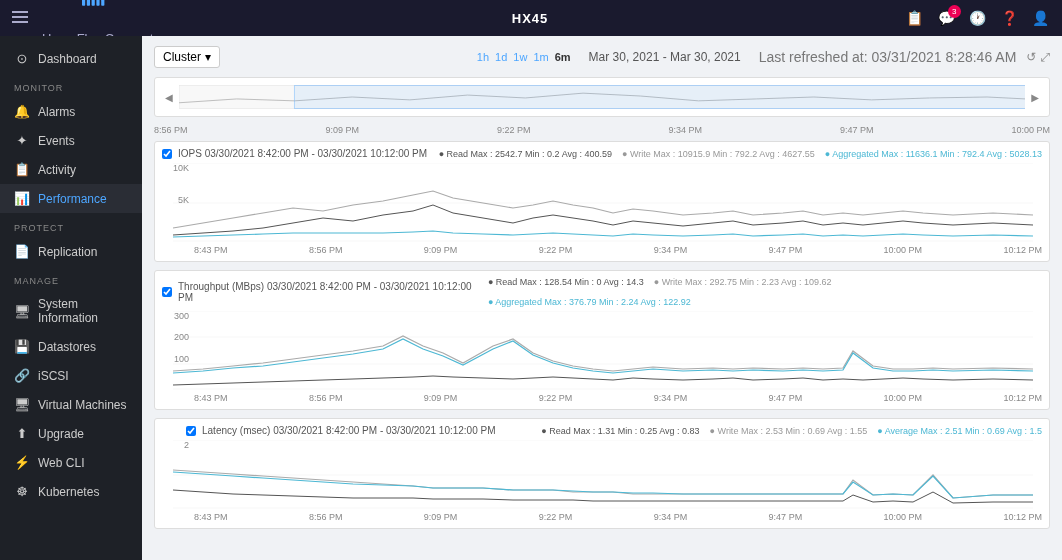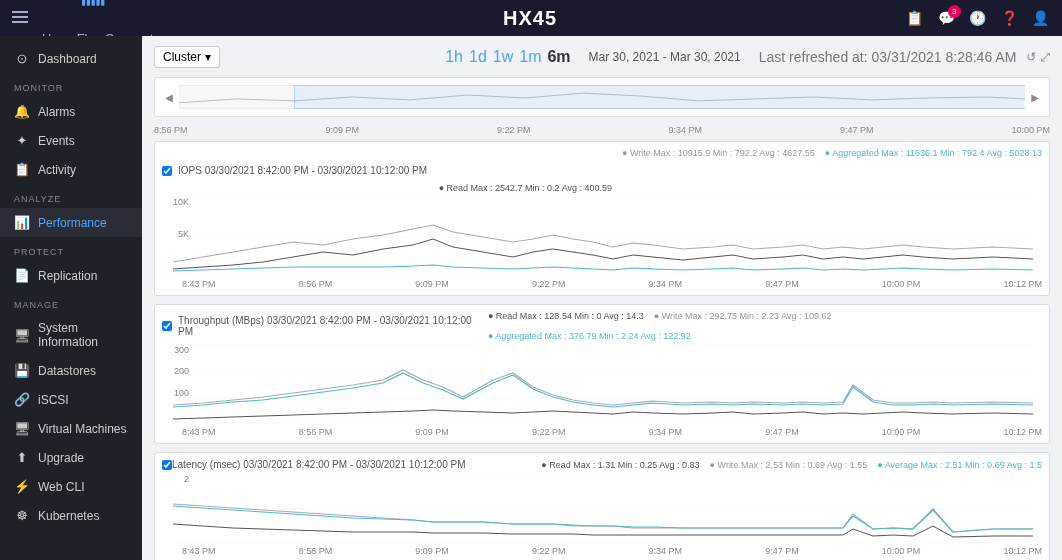--- a/index.html
+++ b/index.html
@@ -12,21 +12,21 @@
       height: 36px;
       display: flex;
       align-items: center;
       padding: 0 12px;
       flex-shrink: 0;
     }
     .header-menu { width: 20px; cursor: pointer; margin-right: 10px; }
     .header-logo { display: flex; align-items: center; gap: 20px; flex-direction: column; }
     .cisco-logo { width: 32px; height: 20px; }
     .header-app-name { font-size: 13px; color: #aac; }
-    .header-title { flex: 1; text-align: center; font-size: 20px; font-weight: 600; color: white; letter-spacing: 1px; }
+    .header-title { flex: 1; text-align: center; font-size: 13px; font-weight: 600; color: white; letter-spacing: 1px; }
     .header-icons { display: flex; gap: 14px; align-items: center; }
     .header-icon { color: #aac; font-size: 14px; cursor: pointer; position: relative; }
     .badge { background: #e05; color: white; border-radius: 50%; font-size: 8px; width: 13px; height: 13px; display: flex; align-items: center; justify-content: center; position: absolute; top: -5px; right: -5px; }
 
     
     .main { display: flex; flex: 1; overflow: hidden; }
 
     
     .sidebar {
       width: 142px;
@@ -77,21 +77,21 @@
       background: white;
       border: 1px solid #ccc;
       border-radius: 3px;
       padding: 3px 8px;
       font-size: 12px;
       cursor: pointer;
     }
     .time-filters {
       display: flex;
       gap: 6px;
-      font-size: 16px;
+      font-size: 11px;
       margin-left: auto;
     }
     .time-filter { color: #4da6ff; cursor: pointer; }
     .time-filter.active { color: #333; font-weight: bold; }
     .date-range { font-size: 12px; color: #555; margin: 0 8px; }
     .refresh-info { font-size: 14px; color: #777; }
     .refresh-icons { display: flex; gap: 4px; font-size: 12px; color: #888; }
 
     
     .chart-section {
@@ -128,21 +128,21 @@
       font-size: 9px;
       color: #888;
       align-items: flex-end;
       padding-right: 3px;
     }
     .chart-x-labels {
       display: flex;
       justify-content: space-between;
       font-size: 9px;
       color: #888;
-      margin-left: 20px;
+      margin-left: 32px;
       margin-top: 2px;
     }
 
     
     .overview-chart {
       background: white;
       border: 1px solid #ddd;
       border-radius: 3px;
       margin-bottom: 8px;
       padding: 4px 10px;
@@ -204,21 +204,20 @@
     </div>
     <div class="sidebar-item">
       <span class="icon">✦</span>
       <span>Events</span>
     </div>
     <div class="sidebar-item">
       <span class="icon">📋</span>
       <span>Activity</span>
     </div>
 
-    <div class="sidebar-section-label">ANALYZE</div>
 
     <div class="sidebar-item active">
       <span class="icon">📊</span>
       <span>Performance</span>
     </div>
 
     <div class="sidebar-section-label">PROTECT</div>
 
     <div class="sidebar-item">
       <span class="icon">📄</span>
@@ -300,21 +299,21 @@
       <span>10:00 PM</span>
     </div>
 
     <div class="chart-section">
       <div class="chart-header">
         <div style="display:flex; align-items:center; gap:6px;">
           <input type="checkbox" style="width: 10px; height: 10px;" checked="">
           <span>IOPS 03/30/2021 8:42:00 PM - 03/30/2021 10:12:00 PM</span>
         </div>
         <div class="chart-legend">
-          <span style="color:#555;margin-top:35px;">● Read Max : 2542.7 Min : 0.2 Avg : 400.59</span>
+          <span style="color:#555;">● Read Max : 2542.7 Min : 0.2 Avg : 400.59</span>
           <span style="color:#999;">● Write Max : 10915.9 Min : 792.2 Avg : 4627.55</span>
           <span style="color:#4db8d4;">● Aggregated Max : 11636.1 Min : 792.4 Avg : 5028.13</span>
         </div>
       </div>
       <div style="display:flex; position:relative;">
         <div class="chart-y-labels">
           <span>10K</span>
           <span>5K</span>
           <span></span>
         </div>
@@ -381,21 +380,21 @@
         <span>9:22 PM</span>
         <span>9:34 PM</span>
         <span>9:47 PM</span>
         <span>10:00 PM</span>
         <span>10:12 PM</span>
       </div>
     </div>
 
     <div class="chart-section">
       <div class="chart-header">
-        <div style="display:flex; align-items:center; ">
+        <div style="display:flex; align-items:center; gap:6px;margin-left:24px;">
           <input type="checkbox" style="width: 10px; height: 10px;" checked="">
           <span>Latency (msec) 03/30/2021 8:42:00 PM - 03/30/2021 10:12:00 PM</span>
         </div>
         <div class="chart-legend">
           <span style="color:#555;">● Read Max : 1.31 Min : 0.25 Avg : 0.83</span>
           <span style="color:#999;">● Write Max : 2.53 Min : 0.69 Avg : 1.55</span>
           <span style="color:#4db8d4;">● Average Max : 2.51 Min : 0.69 Avg : 1.5</span>
         </div>
       </div>
       <div style="display:flex; position:relative;">

